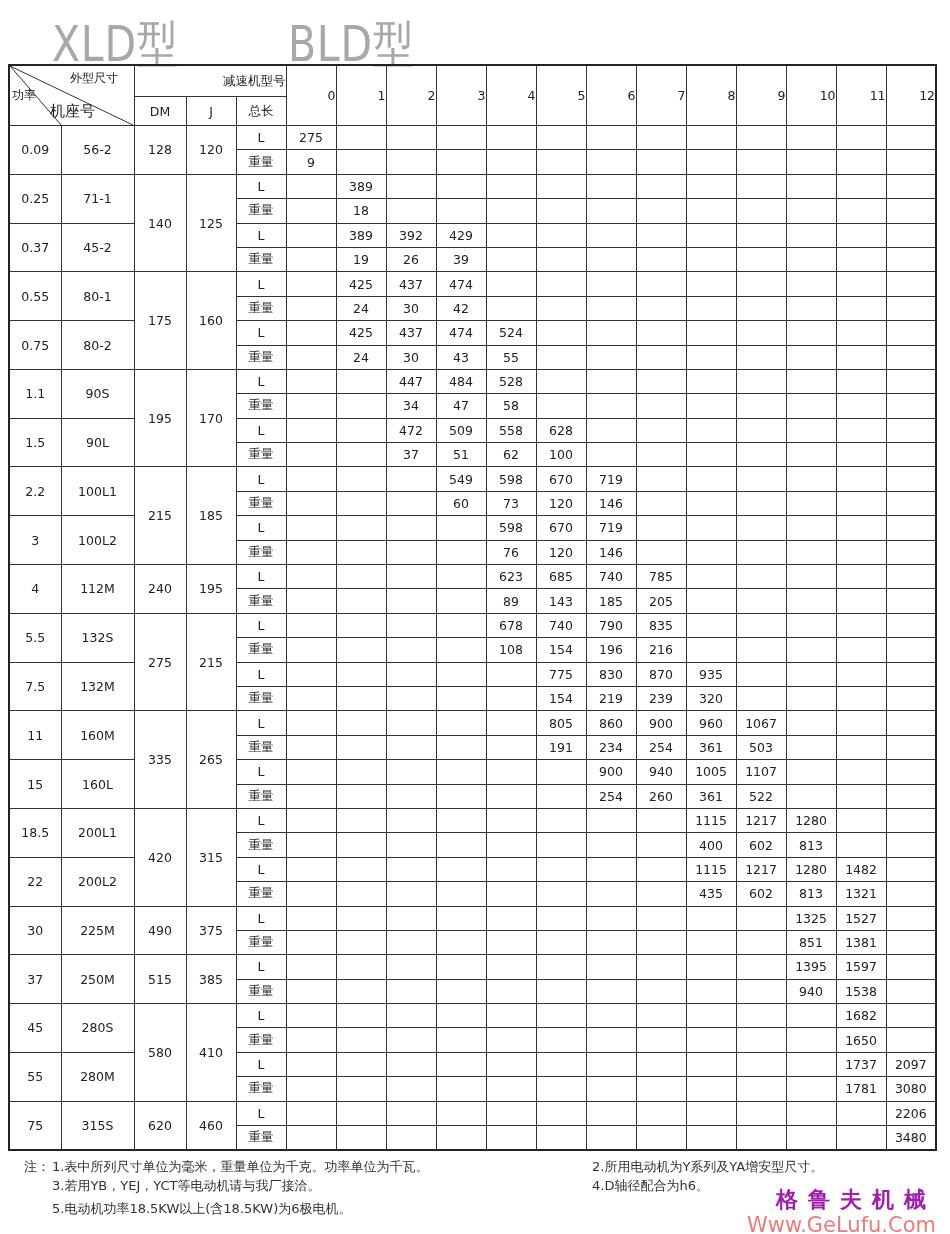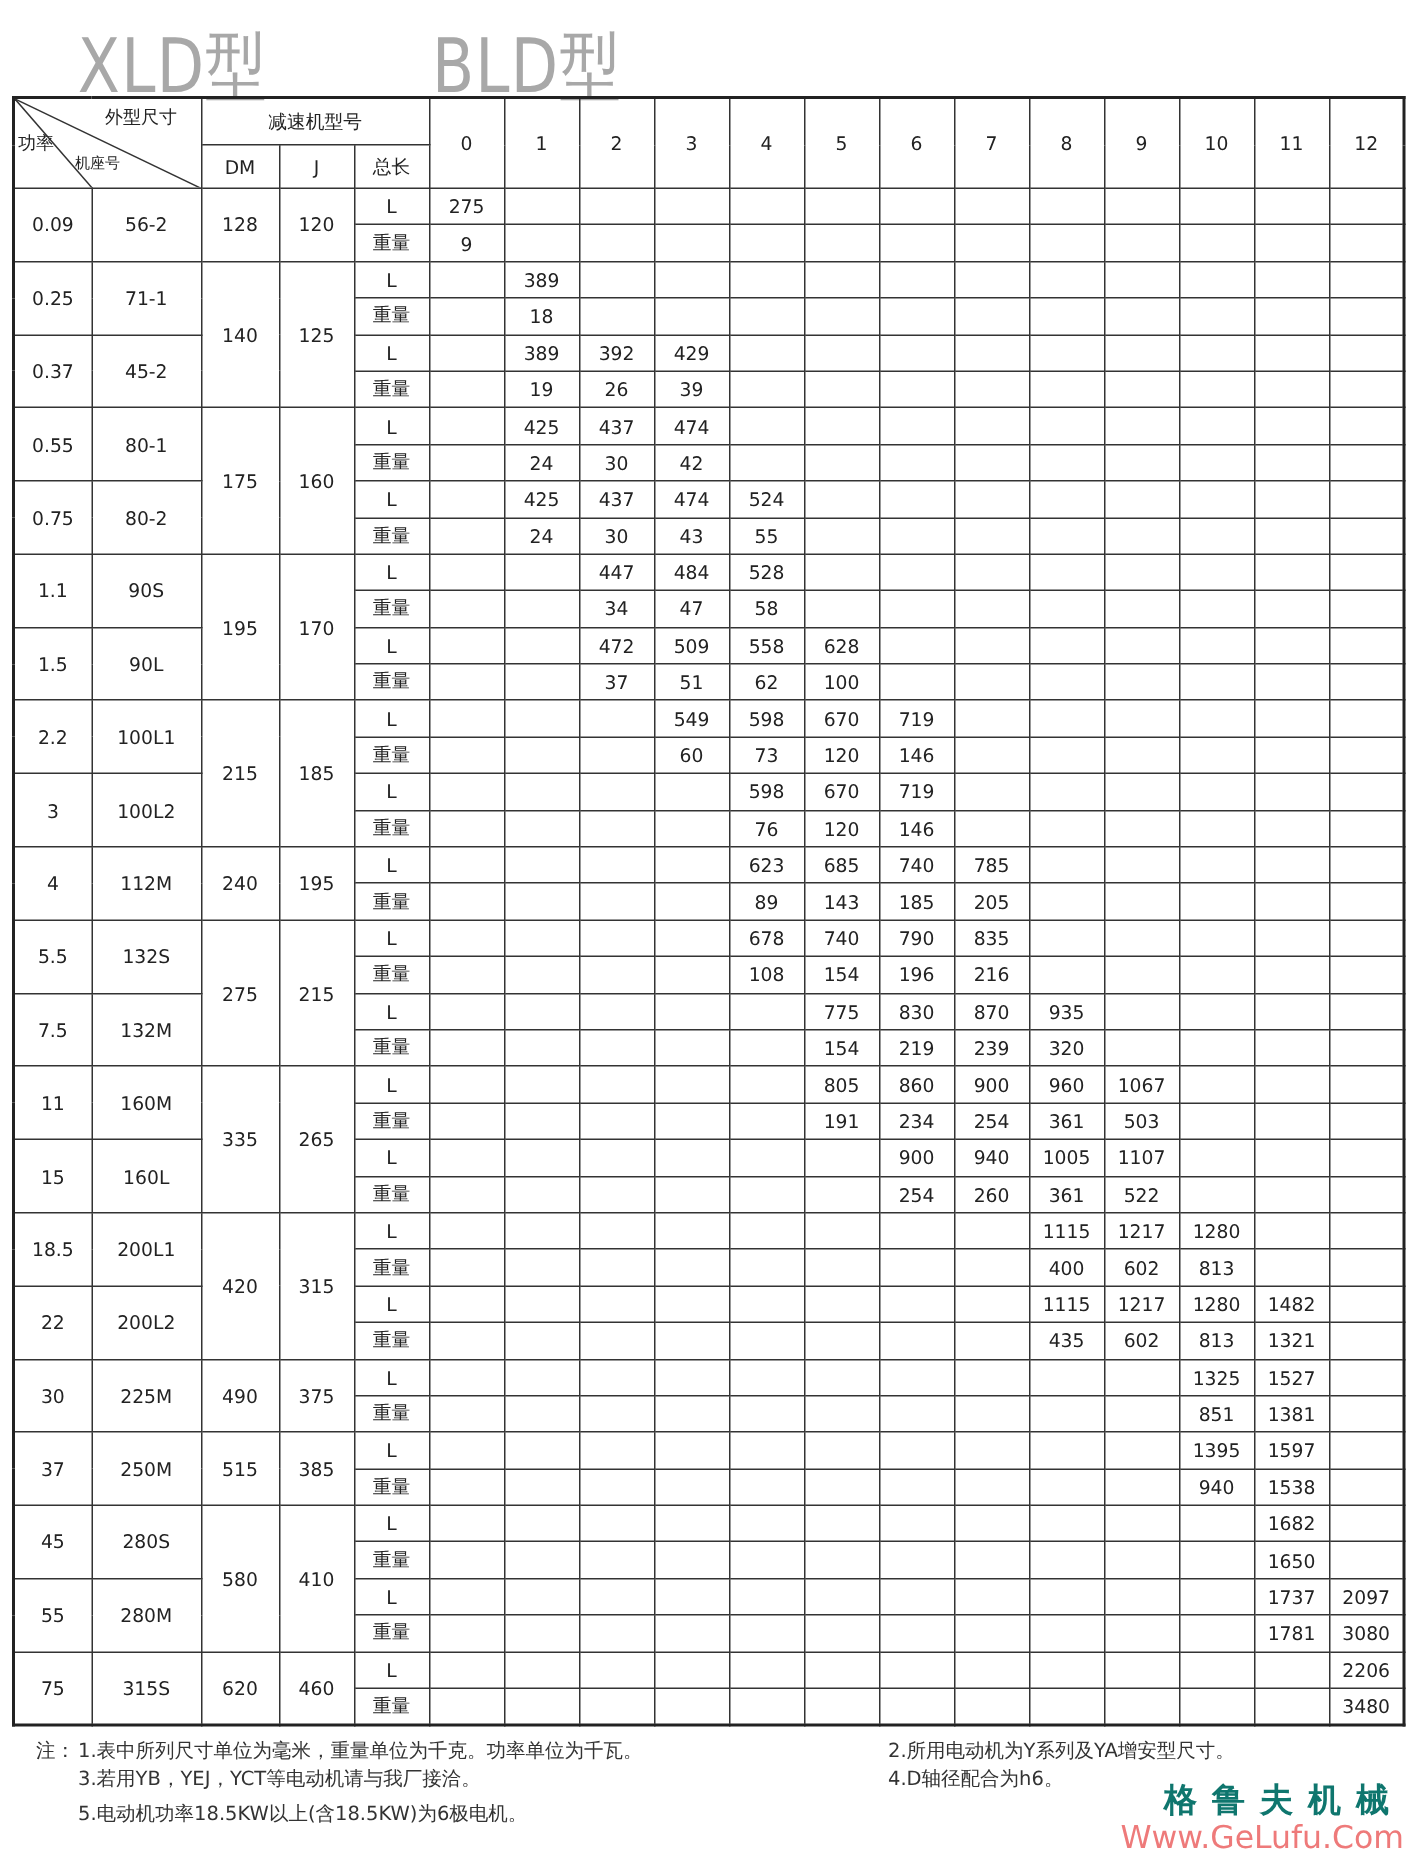--- a/index.html
+++ b/index.html
@@ -2,33 +2,33 @@
 <html><head>
 <meta charset="utf-8">
 <style>
   html, body { margin:0; padding:0; background:#ffffff; }
   body { width:950px; height:1234px; position:relative; overflow:hidden; font-family:"DejaVu Sans", "Liberation Sans", sans-serif; color:#222; }
   .title { position:absolute; top:15px; left:0; width:756px; height:58px; }
   .title span { font-family:"DejaVu Sans", sans-serif; font-size:50px; line-height:58px; color:#a8a8a8; letter-spacing:1px; display:inline-block; margin:0 38px; transform:scaleX(0.82); }
   table.spec { position:absolute; left:8px; top:64px; border-collapse:collapse; table-layout:fixed; width:927px; }
   table.spec td, table.spec th { border:1px solid #333; padding:0; text-align:center; vertical-align:middle; font-size:12.5px; font-weight:normal; color:#222; overflow:hidden; white-space:nowrap; }
   table.spec { border:2px solid #222; }
-  tr.h1 th { height:30px; }
+  tr.h1 th { height:30px;text-align:right; }
   tr.h2 th { height:28px;margin-left:48px; }
   tr.dr td { height:23.4px; }
   .corner { position:relative; padding:0; }
   .corner svg { position:absolute; left:0; top:0; }
   .corner .t1 { position:absolute; left:60px; top:4px; font-size:12px; }
-  .corner .t2 { position:absolute; left:40px; top:36px; font-size:10px; }
+  .corner .t2 { position:absolute; left:40px; top:36px; font-size:15px; }
   .corner .t3 { position:absolute; left:2px; top:21px; font-size:12px; }
   .lbl { font-size:12px; }
   .notes { position:absolute; top:1158px; left:0; width:950px; font-size:13px; color:#333; }
   .notes .n { position:absolute; white-space:nowrap; }
   .watermark { position:absolute; right:14px; top:1185px; text-align:right; color:#ef6b6b; }
-  .watermark .cn { font-family:"DejaVu Serif", serif; font-size:22px; letter-spacing:10px; font-weight:bold; color:#0f766e; }
+  .watermark .cn { font-family:"DejaVu Serif", serif; font-size:22px; letter-spacing:10px; font-weight:bold; color:#a21caf; }
   .watermark .url { font-family:"DejaVu Sans", sans-serif; font-size:21px; color:#ee7a7a; margin-top:-2px; }
 </style>
 </head>
 <body>
 
 <div class="title">
   <span>XLD型</span>
   <span>BLD型</span>
 </div>
 

